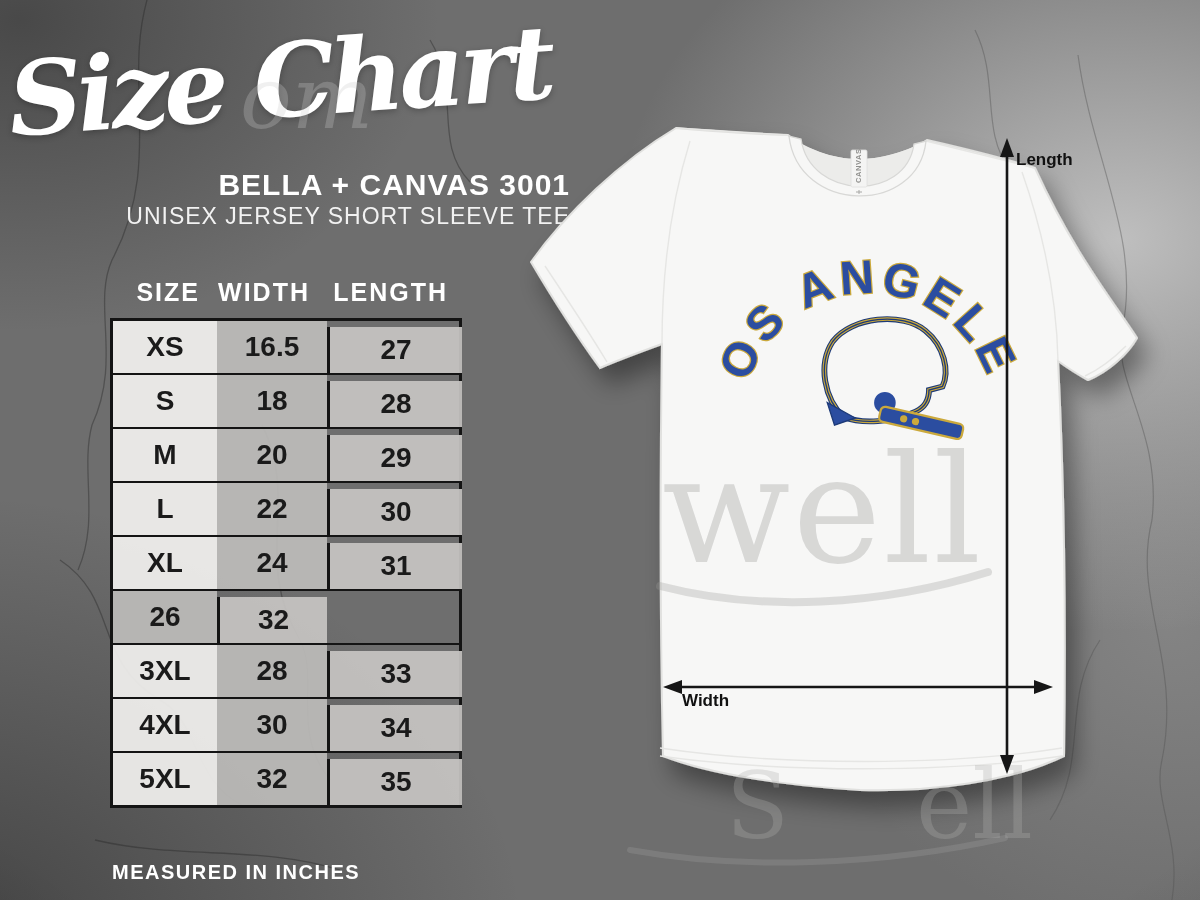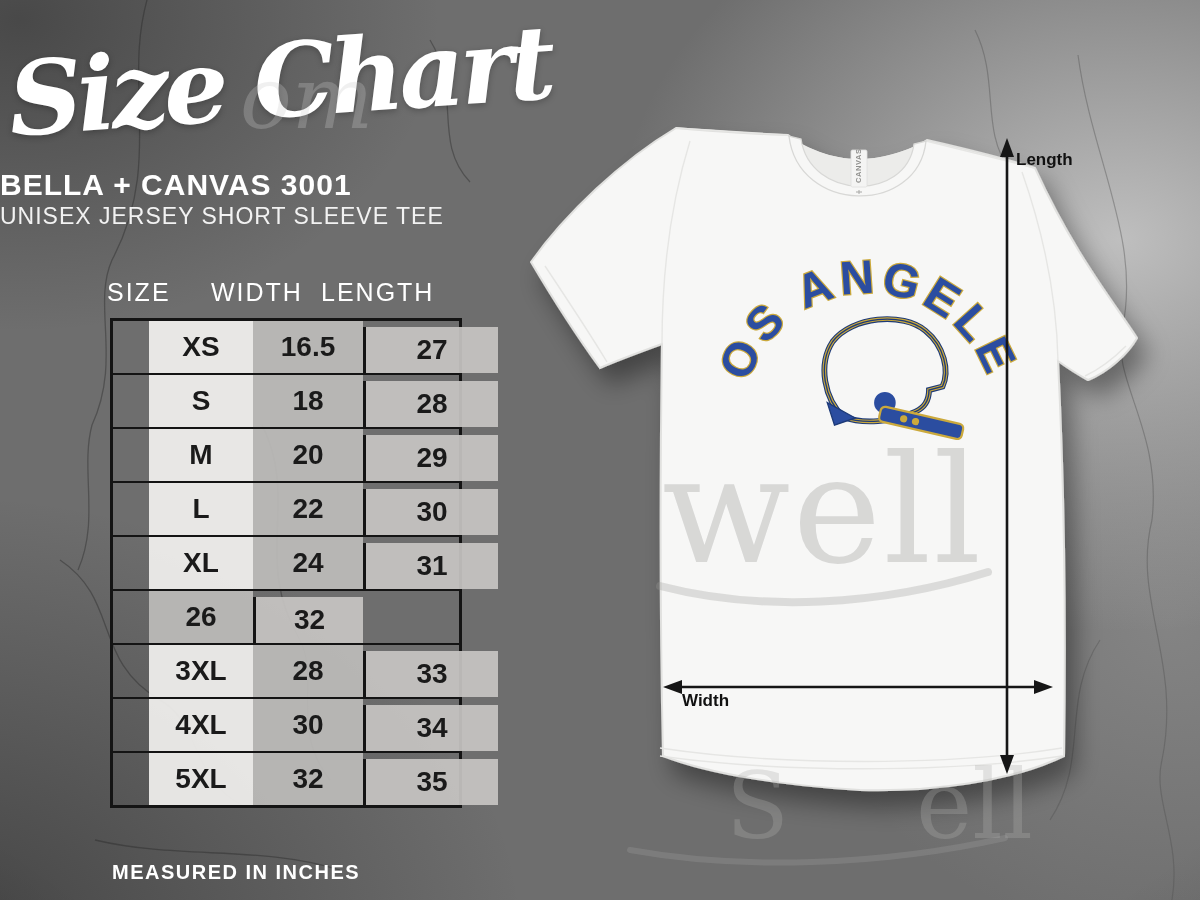--- a/index.html
+++ b/index.html
@@ -19,39 +19,39 @@
 
   
   .script-title{
     position:absolute;left:8px;top:28px;width:540px;text-align:center;
     font-family:"DejaVu Serif",serif;font-style:italic;font-weight:bold;
     font-size:102px;line-height:1.05;color:#ffffff;letter-spacing:-5px;
     transform:rotate(-4deg);text-shadow:0 2px 6px rgba(0,0,0,.25);
     white-space:nowrap;
   }
   .brand{
-    position:absolute;left:0;top:168px;width:570px;text-align:left;
+    position:absolute;left:0;top:168px;width:570px;text-align:right;
     color:#fff;font-size:30px;font-weight:bold;letter-spacing:1px;
   }
   .product{
-    position:absolute;left:0;top:203px;width:570px;text-align:left;
+    position:absolute;left:0;top:203px;width:570px;text-align:right;
     color:#f2f2f2;font-size:23px;font-weight:500;letter-spacing:1px;
   }
   .thead{
-    position:absolute;left:107px;top:278px;width:352px;
+    position:absolute;left:96px;top:278px;width:352px;
     display:grid;grid-template-columns:104px 110px 138px;
-    color:#fff;font-weight:normal;font-size:25px;letter-spacing:2px;text-align:left;
+    color:#fff;font-weight:bold;font-size:25px;letter-spacing:2px;text-align:right;
   }
   .stable{
     position:absolute;left:110px;top:318px;width:352px;
     border:3px solid #141414;box-sizing:border-box;
   }
   .trow{
     display:grid;grid-template-columns:104px 110px 135px;
-    height:52px;border-bottom:2px solid #141414;padding-left:36px;
+    height:52px;border-bottom:2px solid #141414;
   }
   .trow:last-child{border-bottom:none;}
   .cell{
     display:flex;align-items:center;justify-content:center;
     font-size:28px;font-weight:600;color:#1a1a1a;
   }
   .c-size{background:rgba(241,240,238,.93);}
   .c-width{background:rgba(188,187,185,.93);}
   .c-length{background:rgba(198,196,194,.93);border-left:3px solid #141414;margin-top:6px;}
   .note{

